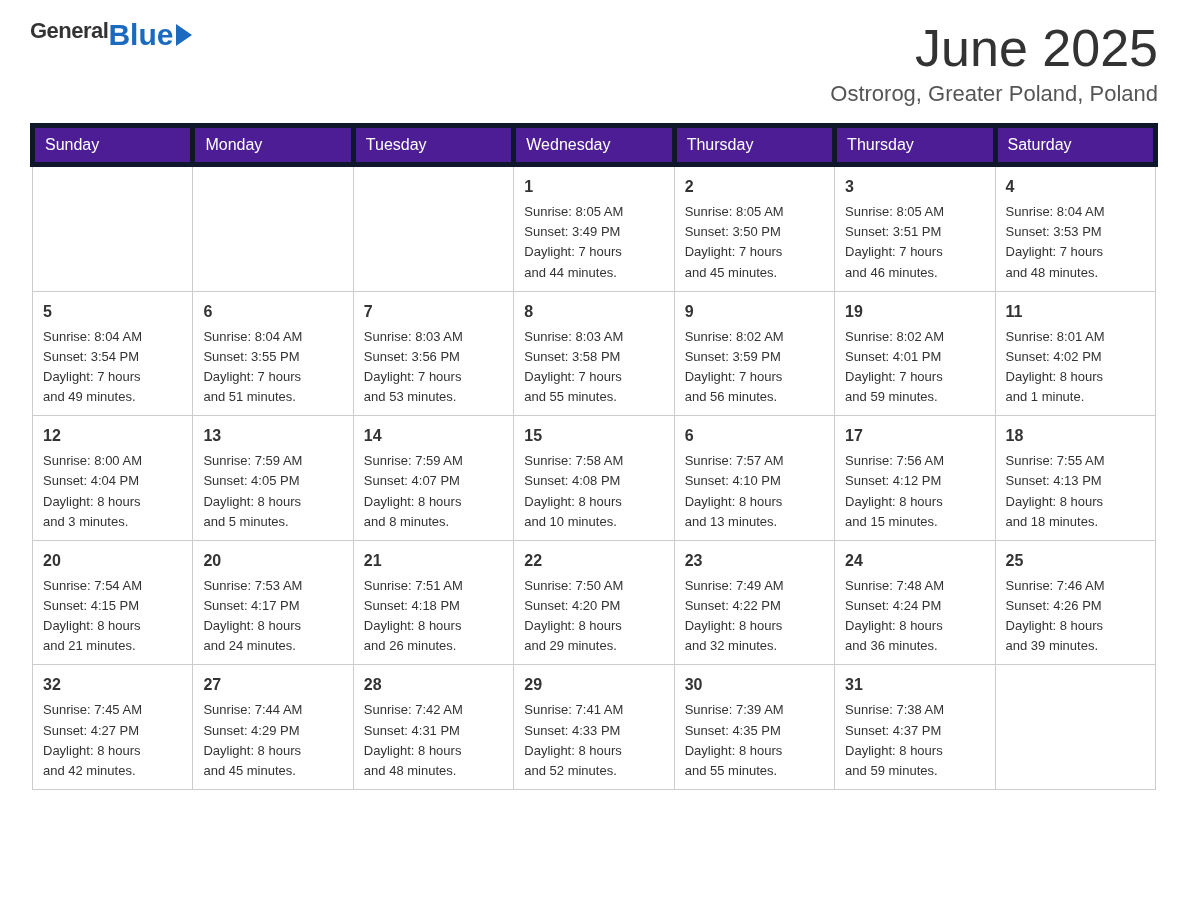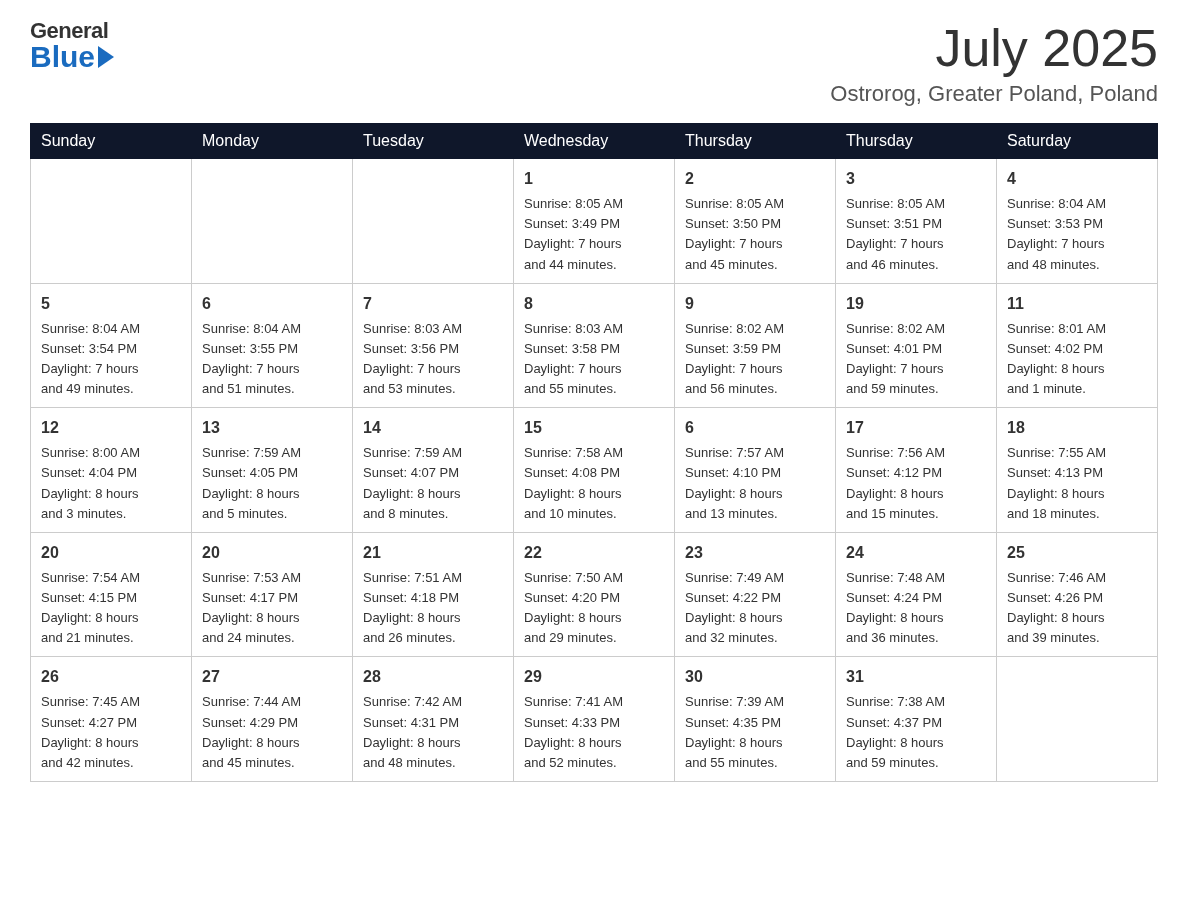--- a/index.html
+++ b/index.html
@@ -35,27 +35,27 @@
       font-size: 22px;
       color: #555;
       margin-top: 4px;
     }
     .calendar-table {
       width: 100%;
       border-collapse: collapse;
       border: 1px solid #aaa;
     }
     .calendar-table th {
-      background-color: #0f172a;
+      background-color: #4c1d95;
       color: #fff;
       text-align: left;
       padding: 8px 10px;
       font-size: 16px;
       font-weight: normal;
-      border: 1px solid #0f172a;
+      border: 5px solid #0f172a;
     }
     .calendar-table td {
       vertical-align: top;
       padding: 8px 10px;
       border: 1px solid #ccc;
       width: calc(100% / 7);
       min-height: 100px;
       font-size: 13.5px;
       line-height: 1.5;
       color: #333;
@@ -77,21 +77,21 @@
     tr:nth-child(even) td {
       background-color: #fff;
     }
     .logo-wrapper {
       display: flex;
       align-items: center;
       gap: 0;
     }
     .logo-block {
       display: flex;
-      flex-direction: column;
+      flex-direction: row;
       line-height: 1;
     }
     .logo-general {
       font-size: 22px;
       font-weight: bold;
       color: #333;
       letter-spacing: -0.5px;
     }
     .logo-blue-row {
       display: flex;
@@ -122,21 +122,21 @@
       <div class="logo-block">
         <span class="logo-general">General</span>
         <div class="logo-blue-row">
           <span class="logo-blue-text">Blue</span>
           <span class="triangle-right"></span>
         </div>
       </div>
     </div>
   </div>
   <div class="title-area">
-    <div class="month-title">July 2025</div>
+    <div class="month-title">June 2025</div>
     <div class="location-title">Ostrorog, Greater Poland, Poland</div>
   </div>
 </div>
 
 <table class="calendar-table">
   <thead>
     <tr>
     <th>Sunday</th>
         <th>Monday</th>
         <th>Tuesday</th>
@@ -253,21 +253,21 @@
           <span class="day-number">24</span>
           <div class="day-info">Sunrise: 7:48 AM<br>Sunset: 4:24 PM<br>Daylight: 8 hours<br>and 36 minutes.</div>
         </td>
         <td>
           <span class="day-number">25</span>
           <div class="day-info">Sunrise: 7:46 AM<br>Sunset: 4:26 PM<br>Daylight: 8 hours<br>and 39 minutes.</div>
         </td>
       </tr>
       <tr>
         <td>
-          <span class="day-number">26</span>
+          <span class="day-number">32</span>
           <div class="day-info">Sunrise: 7:45 AM<br>Sunset: 4:27 PM<br>Daylight: 8 hours<br>and 42 minutes.</div>
         </td>
         <td>
           <span class="day-number">27</span>
           <div class="day-info">Sunrise: 7:44 AM<br>Sunset: 4:29 PM<br>Daylight: 8 hours<br>and 45 minutes.</div>
         </td>
         <td>
           <span class="day-number">28</span>
           <div class="day-info">Sunrise: 7:42 AM<br>Sunset: 4:31 PM<br>Daylight: 8 hours<br>and 48 minutes.</div>
         </td>

